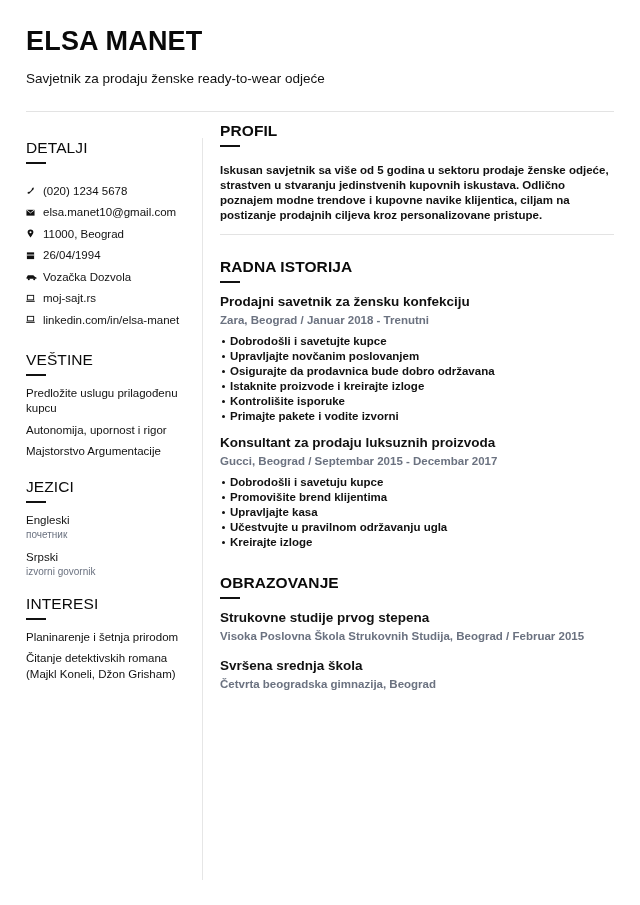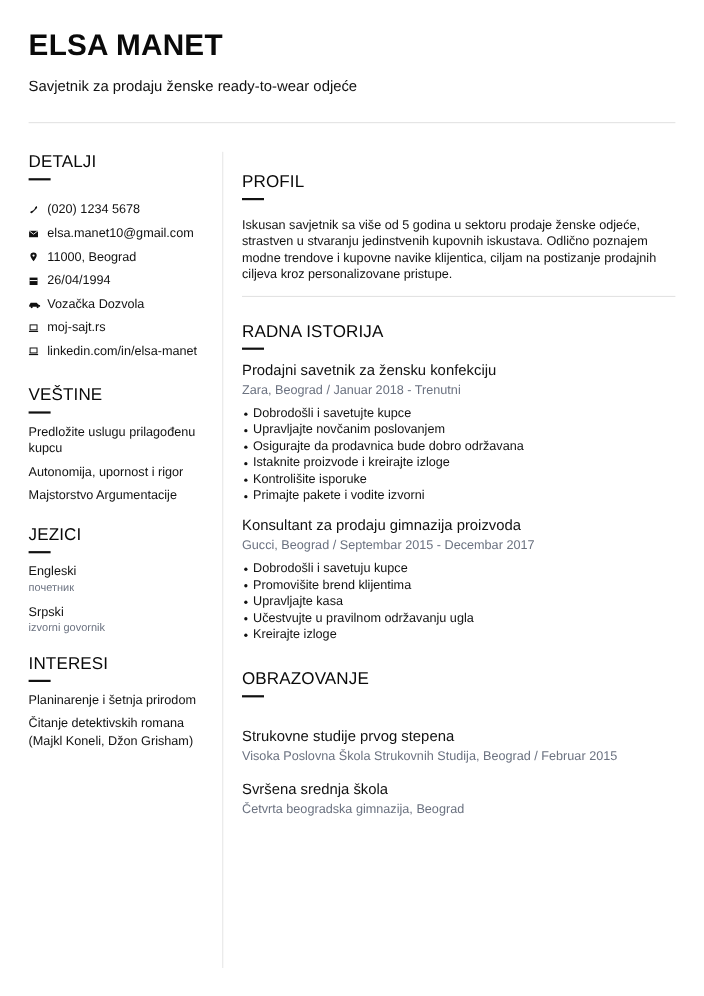--- a/index.html
+++ b/index.html
@@ -6,21 +6,21 @@
   html, body { width: 640px; height: 905px; background: #ffffff; }
   body { font-family: "Liberation Sans", "DejaVu Sans", sans-serif; color: #111111; position: relative; overflow: hidden; }
 
   .name { position: absolute; left: 26px; top: 26px; font-size: 27px; font-weight: bold; letter-spacing: 0.2px; color: #0a0a0a; }
   .subtitle { position: absolute; left: 26px; top: 71px; font-size: 13.5px; color: #111; }
   .top-divider { position: absolute; left: 26px; top: 111px; width: 588px; height: 1px; background: #e3e3e3; }
 
   .vdivider { position: absolute; left: 202px; top: 138px; width: 1px; height: 742px; background: #e6e6e6; }
 
   .left { position: absolute; left: 26px; top: 138px; width: 160px; }
-  .right { position: absolute; left: 220px; top: 156px; width: 394px; }
+  .right { position: absolute; left: 220px; top: 121px; width: 394px; font-weight: bold; }
 
   .sec-title { font-size: 15.5px; color: #0a0a0a; letter-spacing: 0.1px; line-height: 20px; }
   .sec-bar { width: 20px; height: 2px; background: #111; margin-top: 4px; }
 
   
   .details { margin-top: 16px; }
   .detail-row { display: flex; align-items: center; height: 21.5px; font-size: 11.5px; color: #111; }
   .detail-row .ic { width: 17px; display: inline-flex; align-items: center; justify-content: flex-start; }
   .detail-row .ic svg { width: 9px; height: 9px; }
 
@@ -180,36 +180,36 @@
         <li>Dobrodošli i savetujte kupce</li>
         <li>Upravljajte novčanim poslovanjem</li>
         <li>Osigurajte da prodavnica bude dobro održavana</li>
         <li>Istaknite proizvode i kreirajte izloge</li>
         <li>Kontrolišite isporuke</li>
         <li>Primajte pakete i vodite izvorni</li>
       </ul>
     </div>
 
     <div style="margin-top:10px">
-      <div class="job-title">Konsultant za prodaju gimnazija proizvoda</div>
+      <div class="job-title">Konsultant za prodaju luksuznih proizvoda</div>
       <div class="job-meta">Gucci, Beograd / Septembar 2015 - Decembar 2017</div>
       <ul class="bullets">
         <li>Dobrodošli i savetuju kupce</li>
         <li>Promovišite brend klijentima</li>
         <li>Upravljajte kasa</li>
         <li>Učestvujte u pravilnom održavanju ugla</li>
         <li>Kreirajte izloge</li>
       </ul>
     </div>
   </section>
 
   <section style="margin-top:23px">
     <div class="sec-title">OBRAZOVANJE</div>
     <div class="sec-bar"></div>
-    <div style="margin-top:27px">
+    <div style="margin-top:10px">
       <div class="edu-title">Strukovne studije prvog stepena</div>
       <div class="edu-meta">Visoka Poslovna Škola Strukovnih Studija, Beograd / Februar 2015</div>
     </div>
     <div style="margin-top:13px">
       <div class="edu-title">Svršena srednja škola</div>
       <div class="edu-meta">Četvrta beogradska gimnazija, Beograd</div>
     </div>
   </section>
 </div>
 

